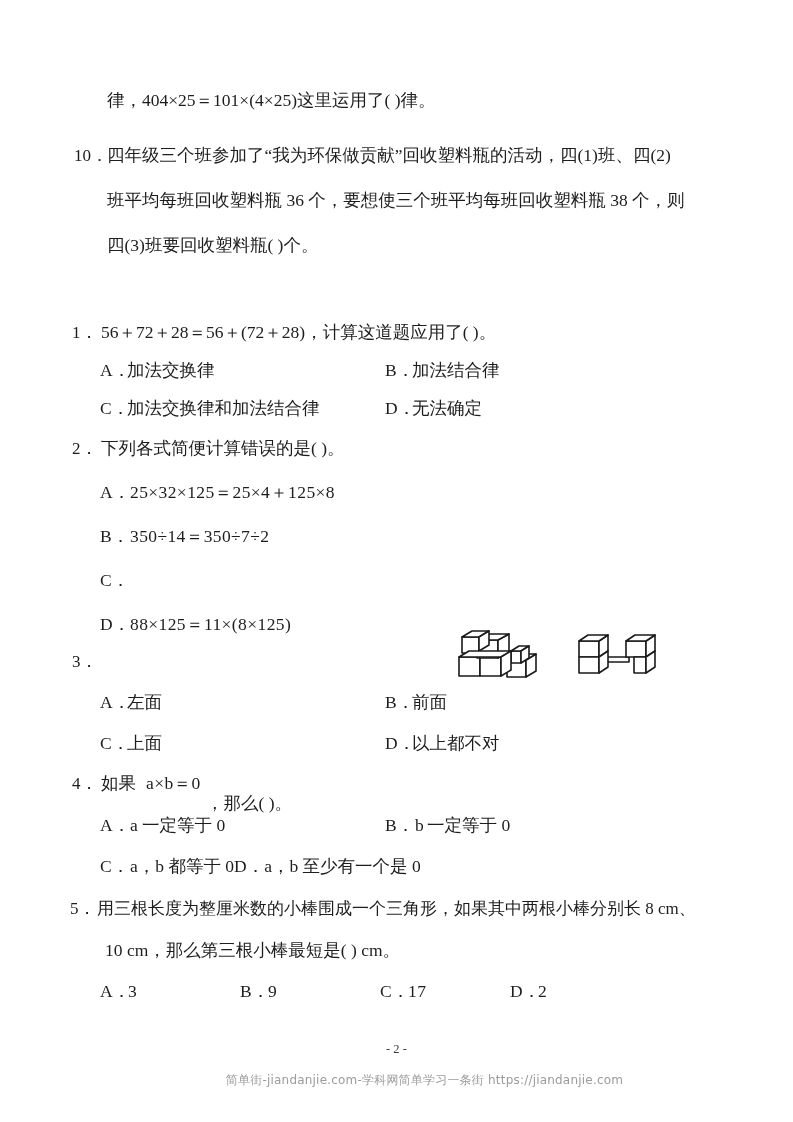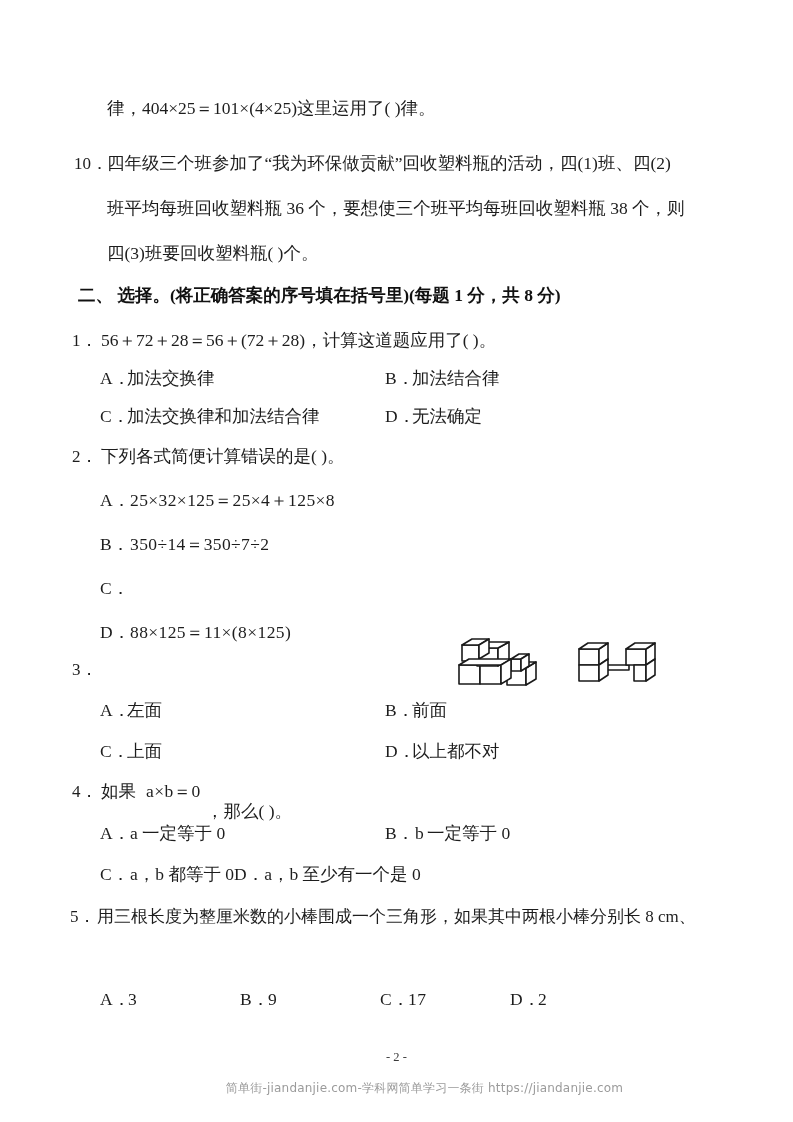--- a/index.html
+++ b/index.html
@@ -11,21 +11,21 @@
     width: 793px;
     height: 1122px;
     position: relative;
     font-family: "Liberation Serif", "DejaVu Serif", serif;
     color: #1a1a1a;
     overflow: hidden;
   }
 
   .page {
     position: absolute;
-    left: 0; top: 8px;
+    left: 0; top: 0;
     width: 793px;
     height: 836px;
   }
 
   
   .ln {
     position: absolute;
     white-space: nowrap;
     font-size: 17.5px;
     line-height: 1;
@@ -90,21 +90,20 @@
 
 <div class="page">
 
   <div class="ln cn" style="left:107px; top:92px;">律，404×25＝101×(4×25)这里运用了(                )律。</div>
 
   <div class="num cn" style="left:74px; top:147px;">10．</div>
   <div class="ln cn" style="left:107px; top:147px;">四年级三个班参加了“我为环保做贡献”回收塑料瓶的活动，四(1)班、四(2)</div>
   <div class="ln cn" style="left:107px; top:192px;">班平均每班回收塑料瓶 36 个，要想使三个班平均每班回收塑料瓶 38 个，则</div>
   <div class="ln cn" style="left:107px; top:237px;">四(3)班要回收塑料瓶(        )个。</div>
 
-  <div class="sec-head cn" style="left:78px; top:279px;">二、 选择。(将正确答案的序号填在括号里)(每题 1 分，共 8 分)</div>
 
   <div class="num cn" style="left:72px; top:324px;">1．</div>
   <div class="ln cn" style="left:101px; top:324px;">56＋72＋28＝56＋(72＋28)，计算这道题应用了(        )。</div>
 
   <div class="ln cn" style="left:100px; top:362px;">A．</div>
   <div class="ln cn" style="left:127px; top:362px;">加法交换律</div>
   <div class="ln cn" style="left:385px; top:362px;">B．</div>
   <div class="ln cn" style="left:412px; top:362px;">加法结合律</div>
 
   <div class="ln cn" style="left:100px; top:400px;">C．</div>
@@ -199,20 +198,21 @@
 
   <div class="ln cn" style="left:385px; top:817px;">B．</div>
   <div class="ln math ital" style="left:415px; top:817px;">b</div>
   <div class="ln cn" style="left:427px; top:817px;">一定等于 0</div>
 
   <div class="ln cn" style="left:100px; top:858px;">C．</div>
   <div class="ln cn" style="left:130px; top:858px;">a，b 都等于 0D．a，b 至少有一个是 0</div>
 
   <div class="num cn" style="left:70px; top:900px;">5．</div>
   <div class="ln cn" style="left:97px; top:900px; font-size:17px;">用三根长度为整厘米数的小棒围成一个三角形，如果其中两根小棒分别长 8 cm、</div>
+  <div class="ln cn" style="left:105px; top:942px;">10 cm，那么第三根小棒最短是(        ) cm。</div>
 
   <div class="ln cn" style="left:100px; top:983px;">A．</div>
   <div class="ln math" style="left:128px; top:983px;">3</div>
 
   <div class="ln cn" style="left:240px; top:983px;">B．</div>
   <div class="ln math" style="left:268px; top:983px;">9</div>
 
   <div class="ln cn" style="left:380px; top:983px;">C．</div>
   <div class="ln math" style="left:408px; top:983px;">17</div>
 

